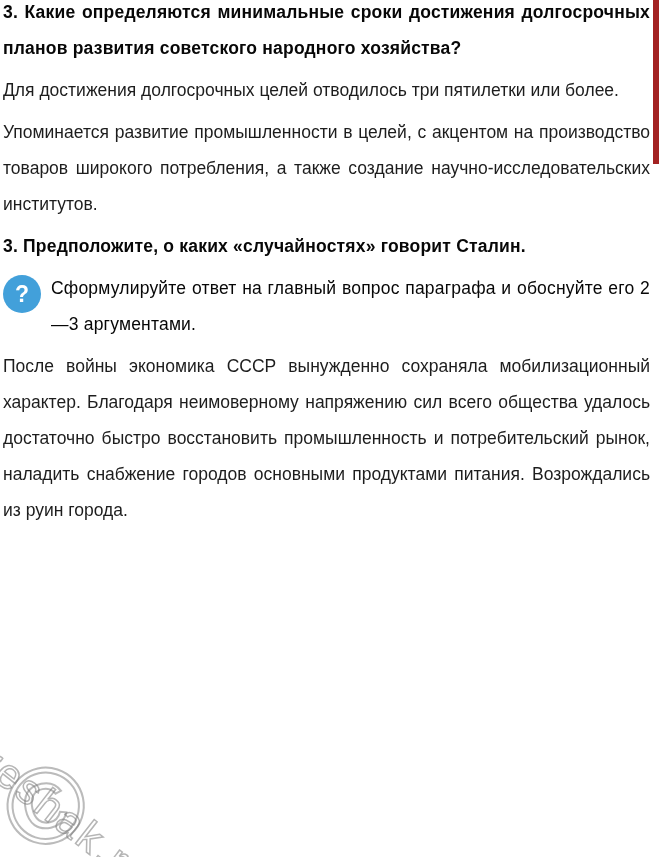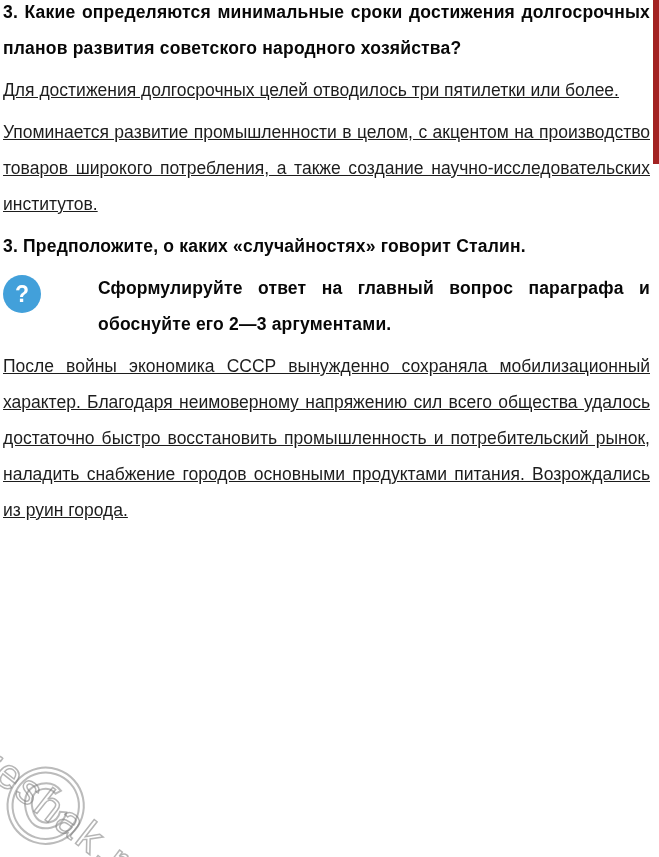--- a/index.html
+++ b/index.html
@@ -20,21 +20,21 @@
     line-height: 36px;
     color: #1d1d1d;
     text-align: justify;
   }
   .content p { margin: 0 0 6px 0; }
   .question {
     font-weight: 700;
     color: #070707;
     letter-spacing: 0.2px;
   }
-  .answer { font-weight: 400; text-decoration: underline; }
+  .answer { font-weight: 400; }
   .icon-row {
     display: flex;
     align-items: flex-start;
     margin: 0 0 6px 0;
   }
   .qicon {
     flex: 0 0 auto;
     width: 38px;
     height: 38px;
     margin: 5px 10px 0 0;
@@ -42,25 +42,24 @@
     background: #42a0da;
     display: flex;
     align-items: center;
     justify-content: center;
     color: #ffffff;
     font-size: 23px;
     font-weight: 700;
   }
   .icon-text {
     flex: 1 1 auto;
-    font-weight: 700;
+    font-weight: 400;
     color: #070707;
     letter-spacing: 0.2px;
     text-align: justify;
-    margin-left: 47px;
   }
   .red-bar {
     position: absolute;
     z-index: 3;
     top: 0;
     right: 0;
     width: 6px;
     height: 164px;
     background: #a32222;
   }
@@ -108,21 +107,21 @@
 
   <div class="red-bar"></div>
 
   <div class="content">
 
     <p class="question">3. Какие определяются минимальные сроки достижения долгосрочных планов развития советского народного хозяйства?</p>
 
     <p class="answer">Для достижения долгосрочных целей отводилось три пятилетки или более.</p>
 
 
-    <p class="answer">Упоминается развитие промышленности в целом, с акцентом на производство товаров широкого потребления, а также создание научно-исследовательских институтов.</p>
+    <p class="answer">Упоминается развитие промышленности в целей, с акцентом на производство товаров широкого потребления, а также создание научно-исследовательских институтов.</p>
 
     <p class="question">3. Предположите, о каких «случайностях» говорит Сталин.</p>
 
 
     <div class="icon-row">
       <span class="qicon">
         <span>?</span>
       </span>
       <div class="icon-text">Сформулируйте ответ на главный вопрос параграфа и обоснуйте его 2—3 аргументами.</div>
     </div>

